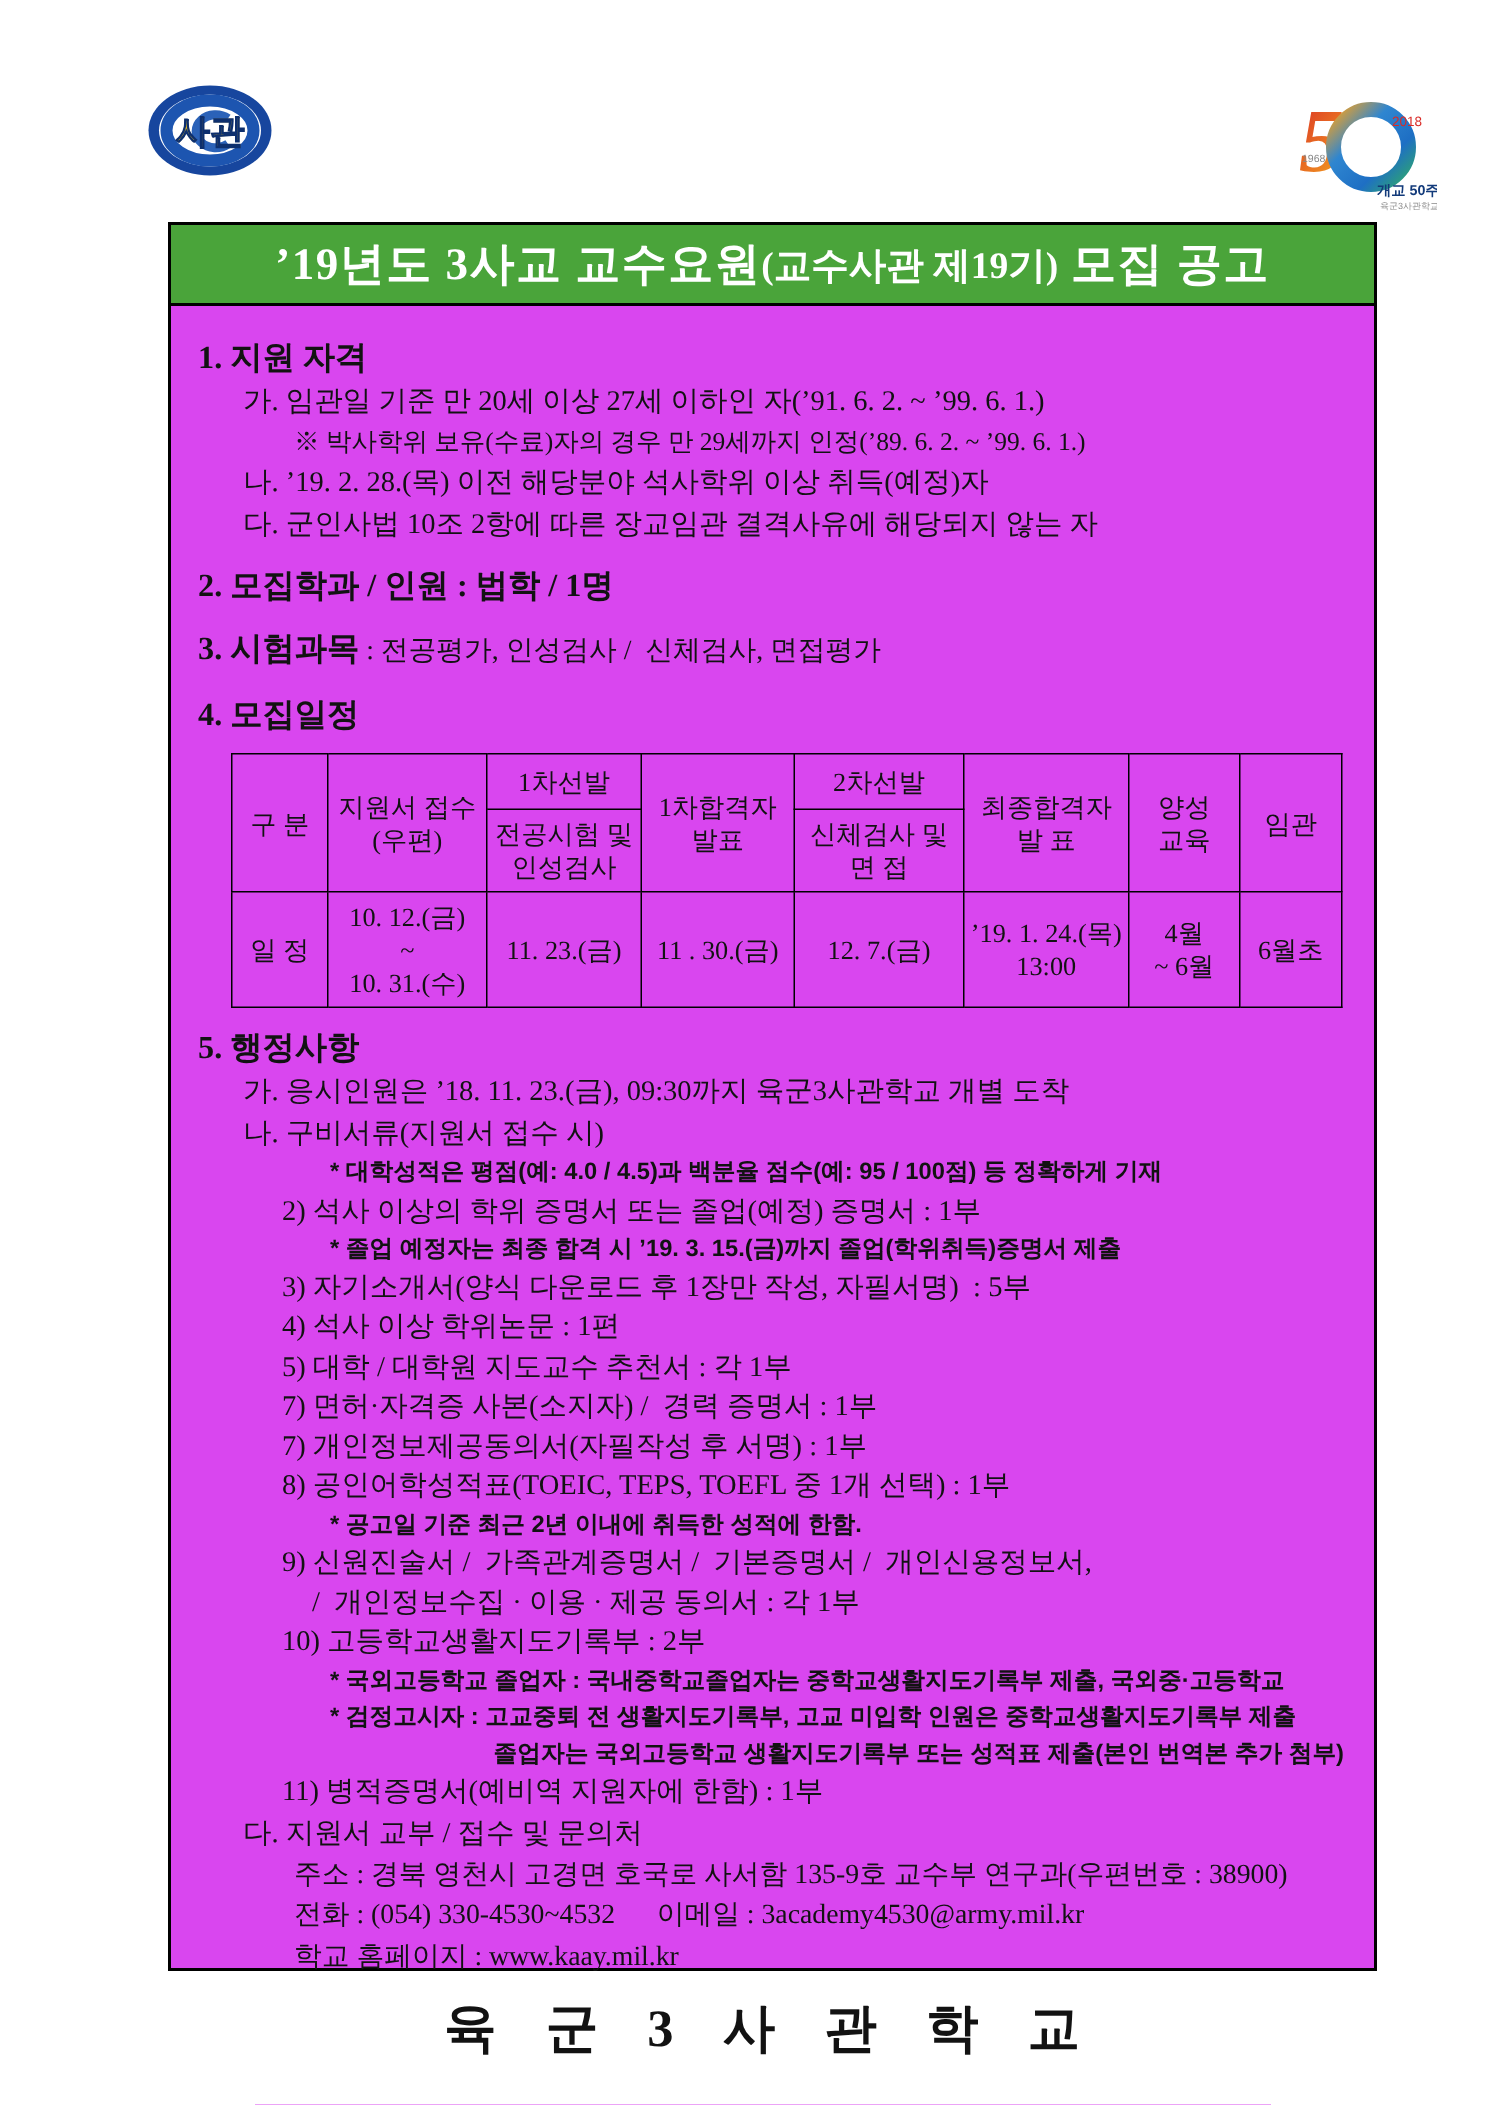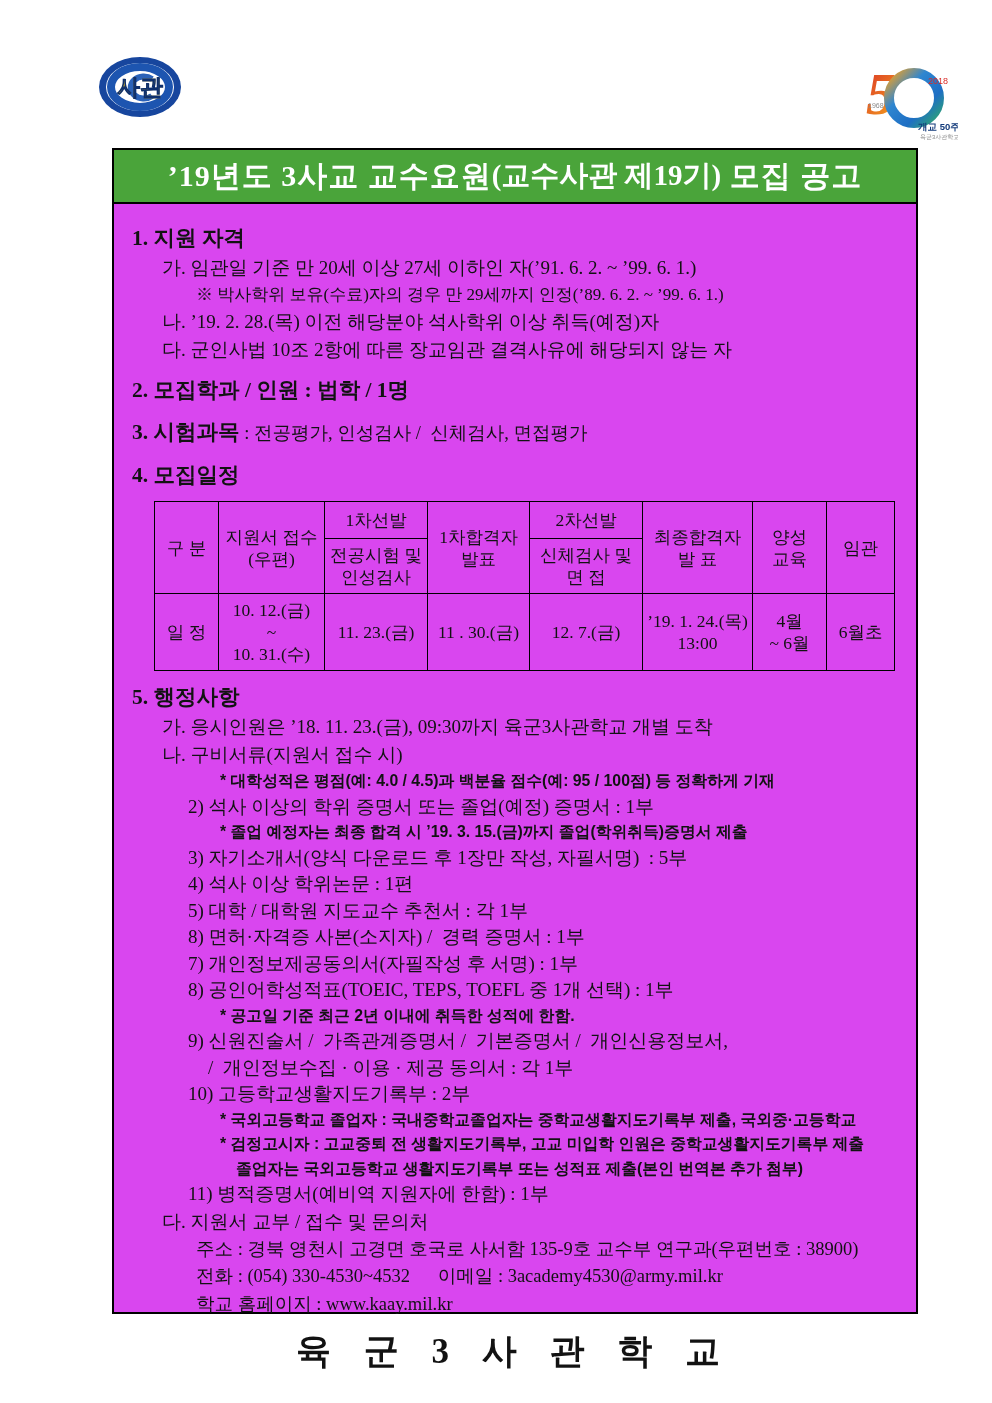--- a/index.html
+++ b/index.html
@@ -14,38 +14,38 @@
   .doc{
     position:absolute;left:112px;top:148px;width:806px;height:1166px;
     border:2px solid #000;box-sizing:border-box;background:#d946ef;
   }
   .titlebar{
     height:52px;background:#4aa43a;border-bottom:2px solid #000;
     display:flex;align-items:center;justify-content:center;
     color:#ffffff;font-weight:bold;white-space:pre;
   }
   .title-main{font-size:30px;letter-spacing:1px;}
-  .title-paren{font-size:29px;}
+  .title-paren{font-size:25px;}
   .content{padding:8px 20px 0 18px;}
   
   .line{white-space:pre-wrap;font-size:19px;line-height:27px;}
   .ln-h{margin-top:11px;font-size:21.5px;font-weight:bold;line-height:31px;}
   .seg-hb{font-weight:bold;font-size:21.5px;}
   .seg-hr{font-weight:normal;font-size:18.5px;}
   .ln-l1{padding-left:30px;line-height:28px;}
   .ln-note{padding-left:64px;font-size:17px;line-height:26px;}
   .ln-l2{padding-left:56px;line-height:26.5px;}
   .ln-l2c{padding-left:76px;line-height:26.5px;}
   .ln-l3{padding-left:64px;font-size:18.5px;line-height:27.5px;}
   .ln-noteb,.ln-notebc{
     font-family:"Liberation Sans","DejaVu Sans",sans-serif;
     font-weight:bold;font-size:15.8px;line-height:24.5px;
   }
   .ln-noteb{padding-left:88px;}
-  .ln-notebc{padding-left:104px;}
+  .ln-notebc{padding-left:104px;text-align:right;}
   
   table.sched{
     border-collapse:collapse;margin:10px 0 6px 22px;table-layout:fixed;
     width:740px;
   }
   table.sched td{
     border:1.6px solid #000;text-align:center;vertical-align:middle;
     white-space:pre-line;font-size:17.5px;line-height:22px;padding:2px 1px;
   }
   tr.hrow1 td{height:32px;}
@@ -164,21 +164,21 @@
     <div id="body-part2">
         <div class="line ln-h"><span>5. 행정사항</span></div>
         <div class="line ln-l1"><span>가. 응시인원은 ’18. 11. 23.(금), 09:30까지 육군3사관학교 개별 도착</span></div>
         <div class="line ln-l1"><span>나. 구비서류(지원서 접수 시)</span></div>
         <div class="line ln-noteb"><span>* 대학성적은 평점(예: 4.0 / 4.5)과 백분율 점수(예: 95 / 100점) 등 정확하게 기재</span></div>
         <div class="line ln-l2"><span>2) 석사 이상의 학위 증명서 또는 졸업(예정) 증명서 : 1부</span></div>
         <div class="line ln-noteb"><span>* 졸업 예정자는 최종 합격 시 ’19. 3. 15.(금)까지 졸업(학위취득)증명서 제출</span></div>
         <div class="line ln-l2"><span>3) 자기소개서(양식 다운로드 후 1장만 작성, 자필서명)  : 5부</span></div>
         <div class="line ln-l2"><span>4) 석사 이상 학위논문 : 1편</span></div>
         <div class="line ln-l2"><span>5) 대학 / 대학원 지도교수 추천서 : 각 1부</span></div>
-        <div class="line ln-l2"><span>8) 면허·자격증 사본(소지자) /  경력 증명서 : 1부</span></div>
+        <div class="line ln-l2"><span>7) 면허·자격증 사본(소지자) /  경력 증명서 : 1부</span></div>
         <div class="line ln-l2"><span>7) 개인정보제공동의서(자필작성 후 서명) : 1부</span></div>
         <div class="line ln-l2"><span>8) 공인어학성적표(TOEIC, TEPS, TOEFL 중 1개 선택) : 1부</span></div>
         <div class="line ln-noteb"><span>* 공고일 기준 최근 2년 이내에 취득한 성적에 한함.</span></div>
         <div class="line ln-l2"><span>9) 신원진술서 /  가족관계증명서 /  기본증명서 /  개인신용정보서,</span></div>
         <div class="line ln-l2c"><span>/  개인정보수집 · 이용 · 제공 동의서 : 각 1부</span></div>
         <div class="line ln-l2"><span>10) 고등학교생활지도기록부 : 2부</span></div>
         <div class="line ln-noteb"><span>* 국외고등학교 졸업자 : 국내중학교졸업자는 중학교생활지도기록부 제출, 국외중·고등학교</span></div>
         <div class="line ln-noteb"><span>* 검정고시자 : 고교중퇴 전 생활지도기록부, 고교 미입학 인원은 중학교생활지도기록부 제출</span></div>
         <div class="line ln-notebc"><span>졸업자는 국외고등학교 생활지도기록부 또는 성적표 제출(본인 번역본 추가 첨부)</span></div>
         <div class="line ln-l2"><span>11) 병적증명서(예비역 지원자에 한함) : 1부</span></div>

